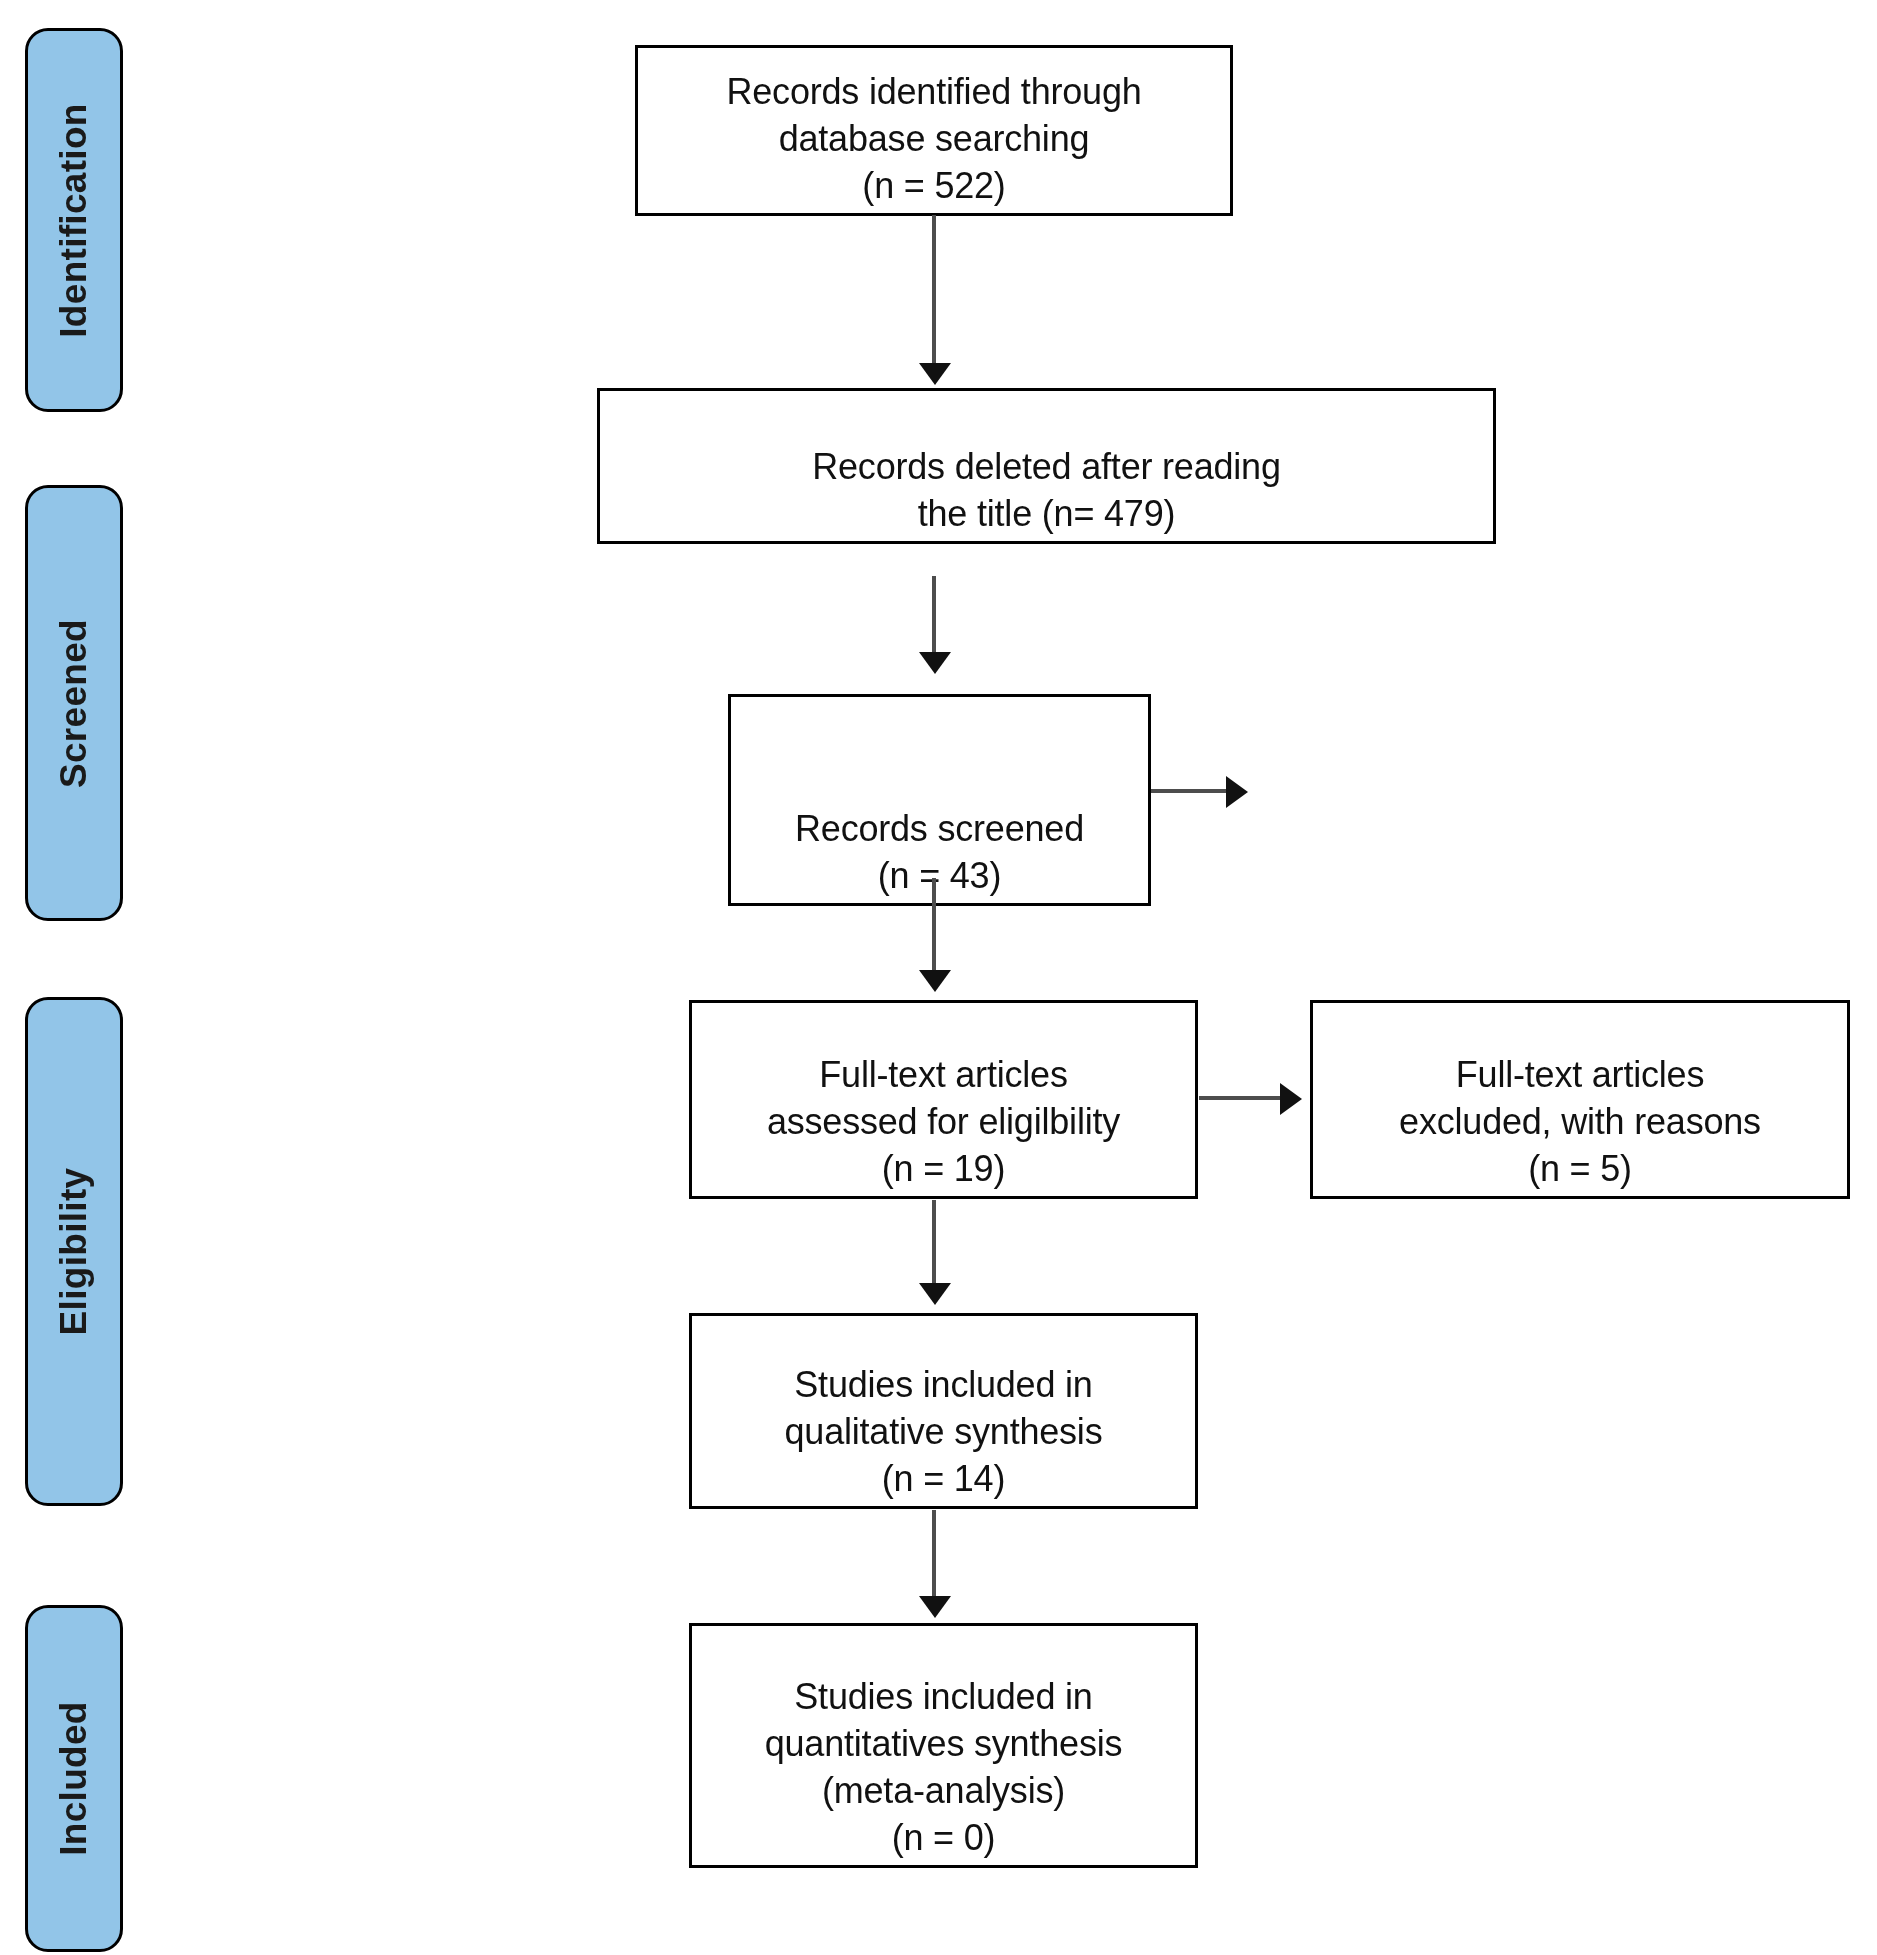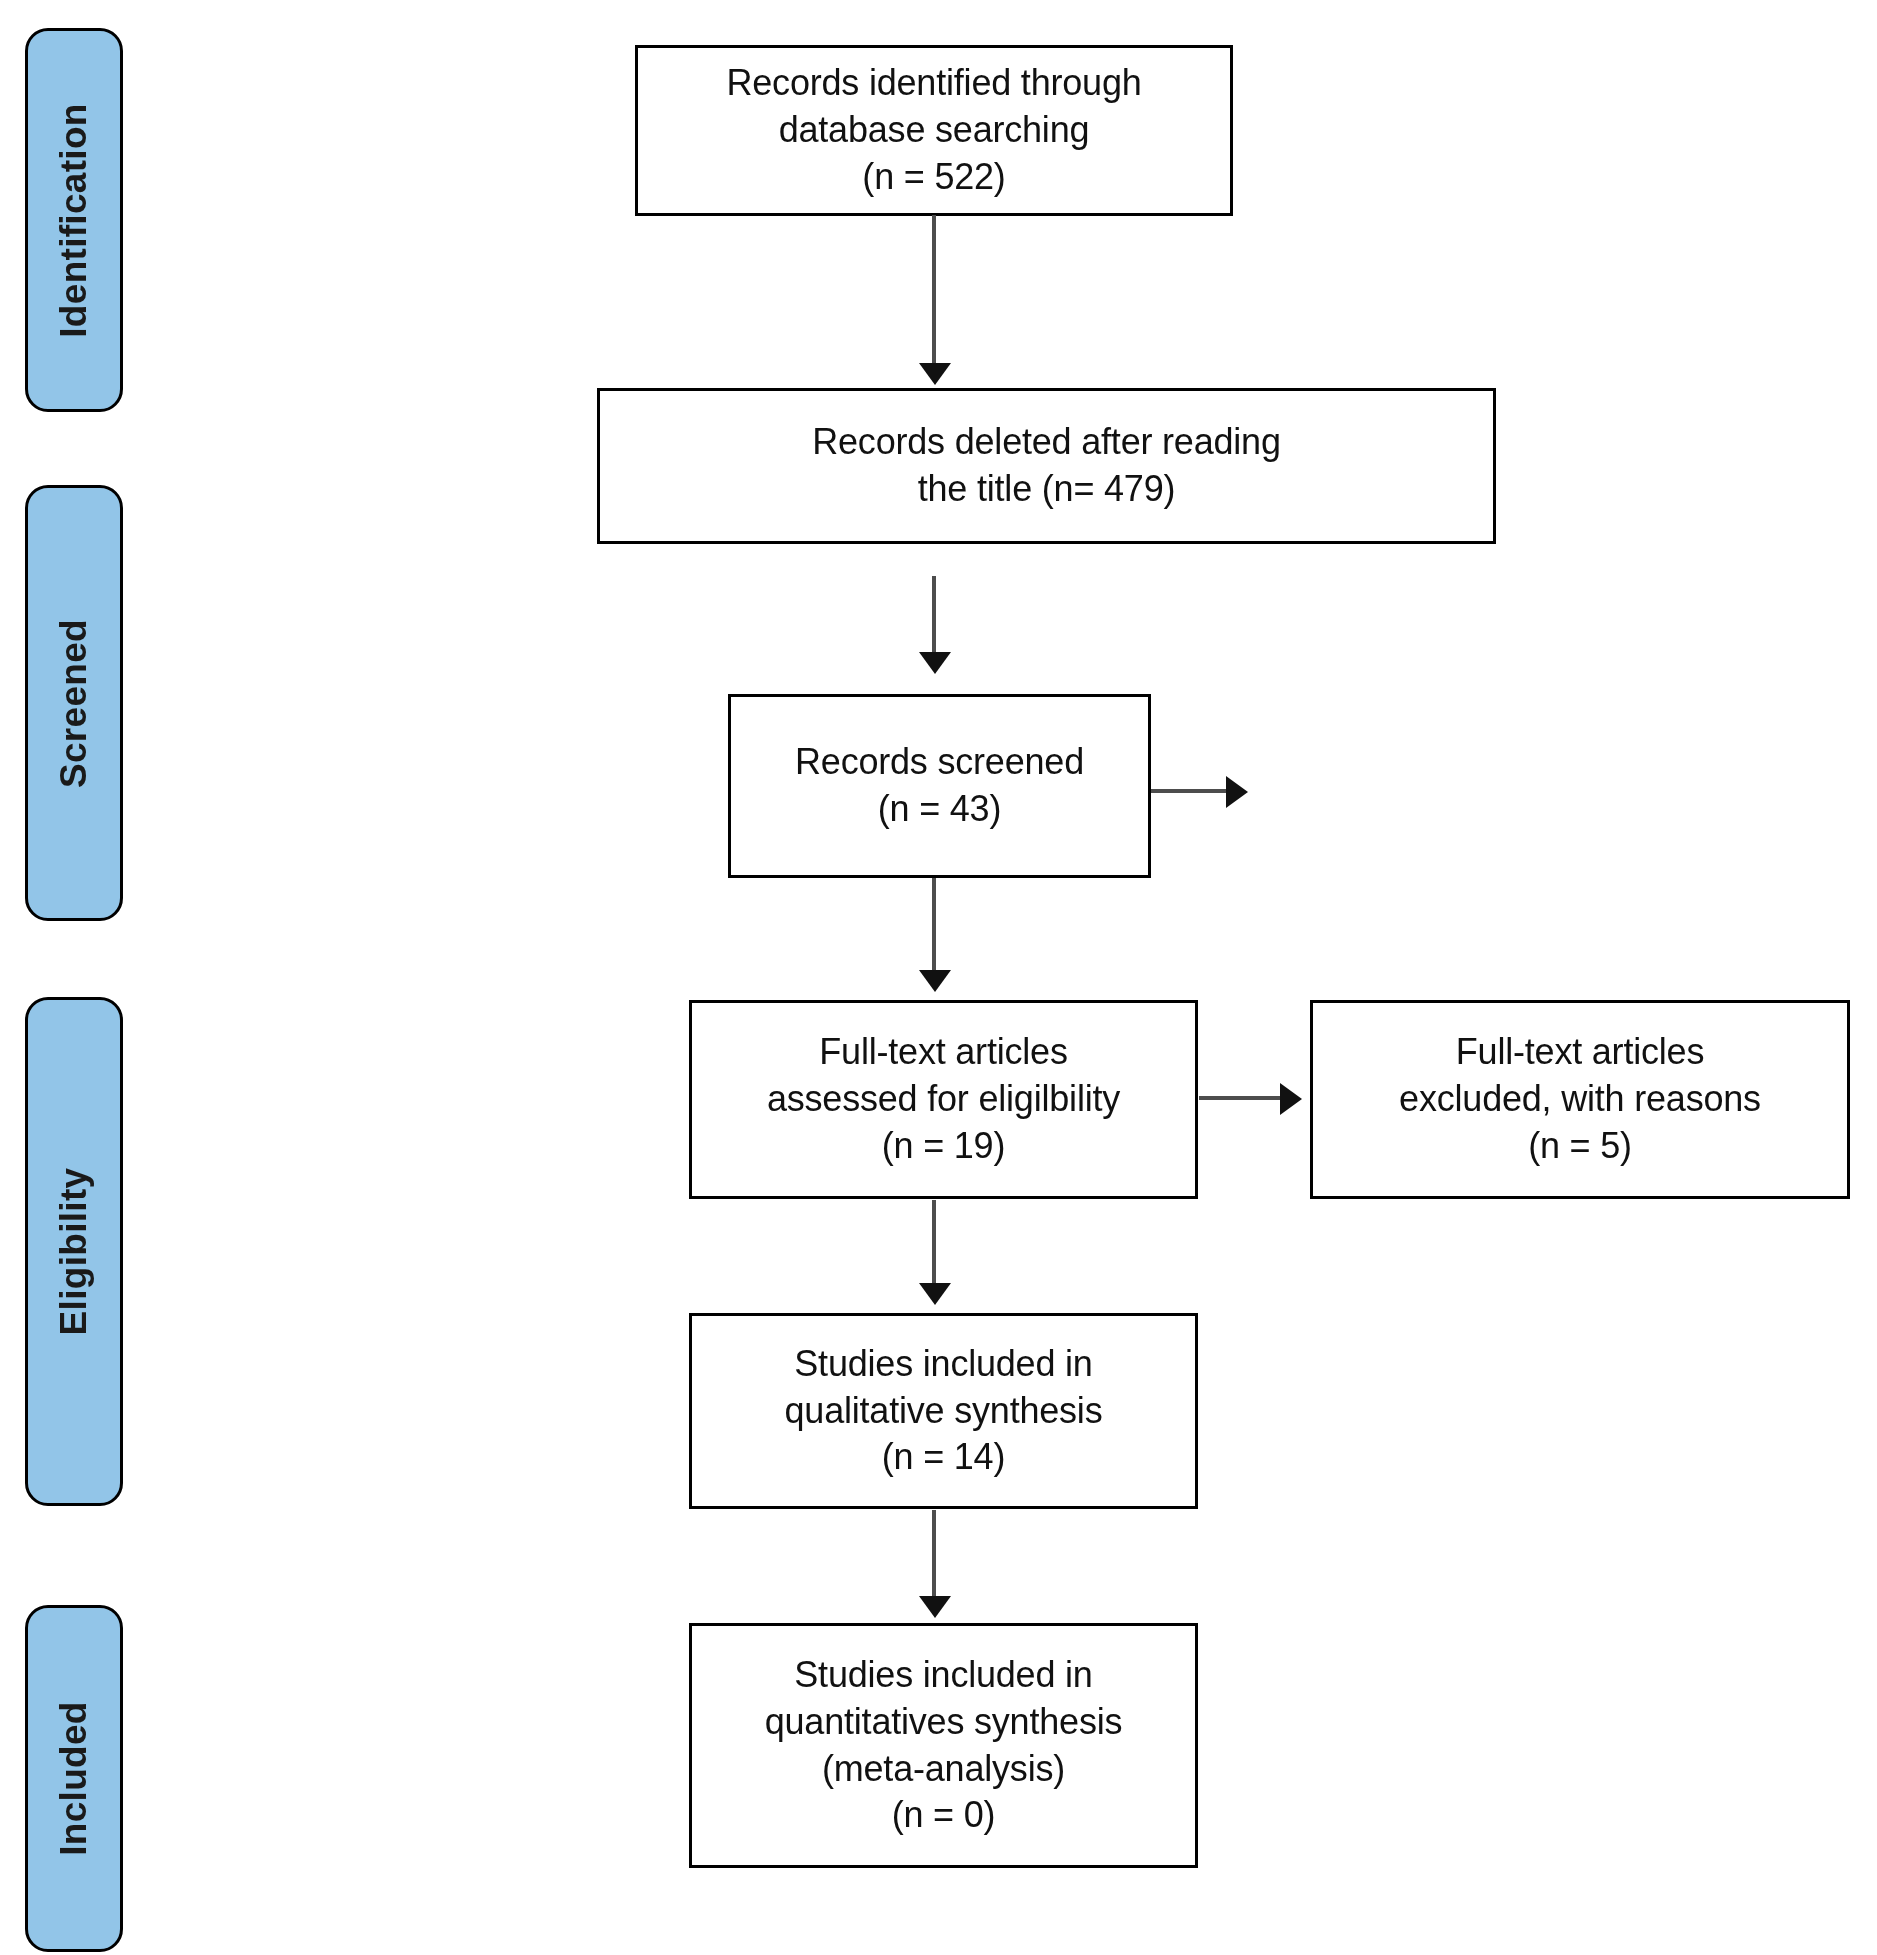--- a/index.html
+++ b/index.html
@@ -40,21 +40,21 @@
     line-height: 1;
   }
 
   
   .node {
     position: absolute;
     background: #ffffff;
     border: 3.7px solid #000000;
     box-sizing: border-box;
     display: flex;
-    align-items: center;
+    align-items: flex-end;
     justify-content: center;
     text-align: center;
     padding: 3.7px 8.6px;
   }
   .node-text {
     font-size: 36px;
     line-height: 1.30;
     color: #111111;
     white-space: pre-line;
     letter-spacing: -0.2px;
@@ -121,21 +121,21 @@
   <div class="arrow-v-head" style="left:919px; top:363px;"></div>
 
   <div class="node" style="left:597px; top:388px; width:899px; height:156px;">
     <span class="node-text">Records deleted after reading
 the title (n= 479)</span>
   </div>
 
   <div class="arrow-v" style="left:932px; top:576px; height:80px;"></div>
   <div class="arrow-v-head" style="left:919px; top:652px;"></div>
 
-  <div class="node" style="left:728px; top:694px; width:423px; height:184px;">
+  <div class="node" style="left:728px; top:694px; width:423px; height:212px;">
     <span class="node-text">Records screened
 (n = 43)</span>
   </div>
 
   <div class="arrow-h" style="left:1151px; top:789px; width:79px;"></div>
   <div class="arrow-h-head" style="left:1226px; top:776px;"></div>
 
 
   <div class="arrow-v" style="left:932px; top:878px; height:95px;"></div>
   <div class="arrow-v-head" style="left:919px; top:970px;"></div>

